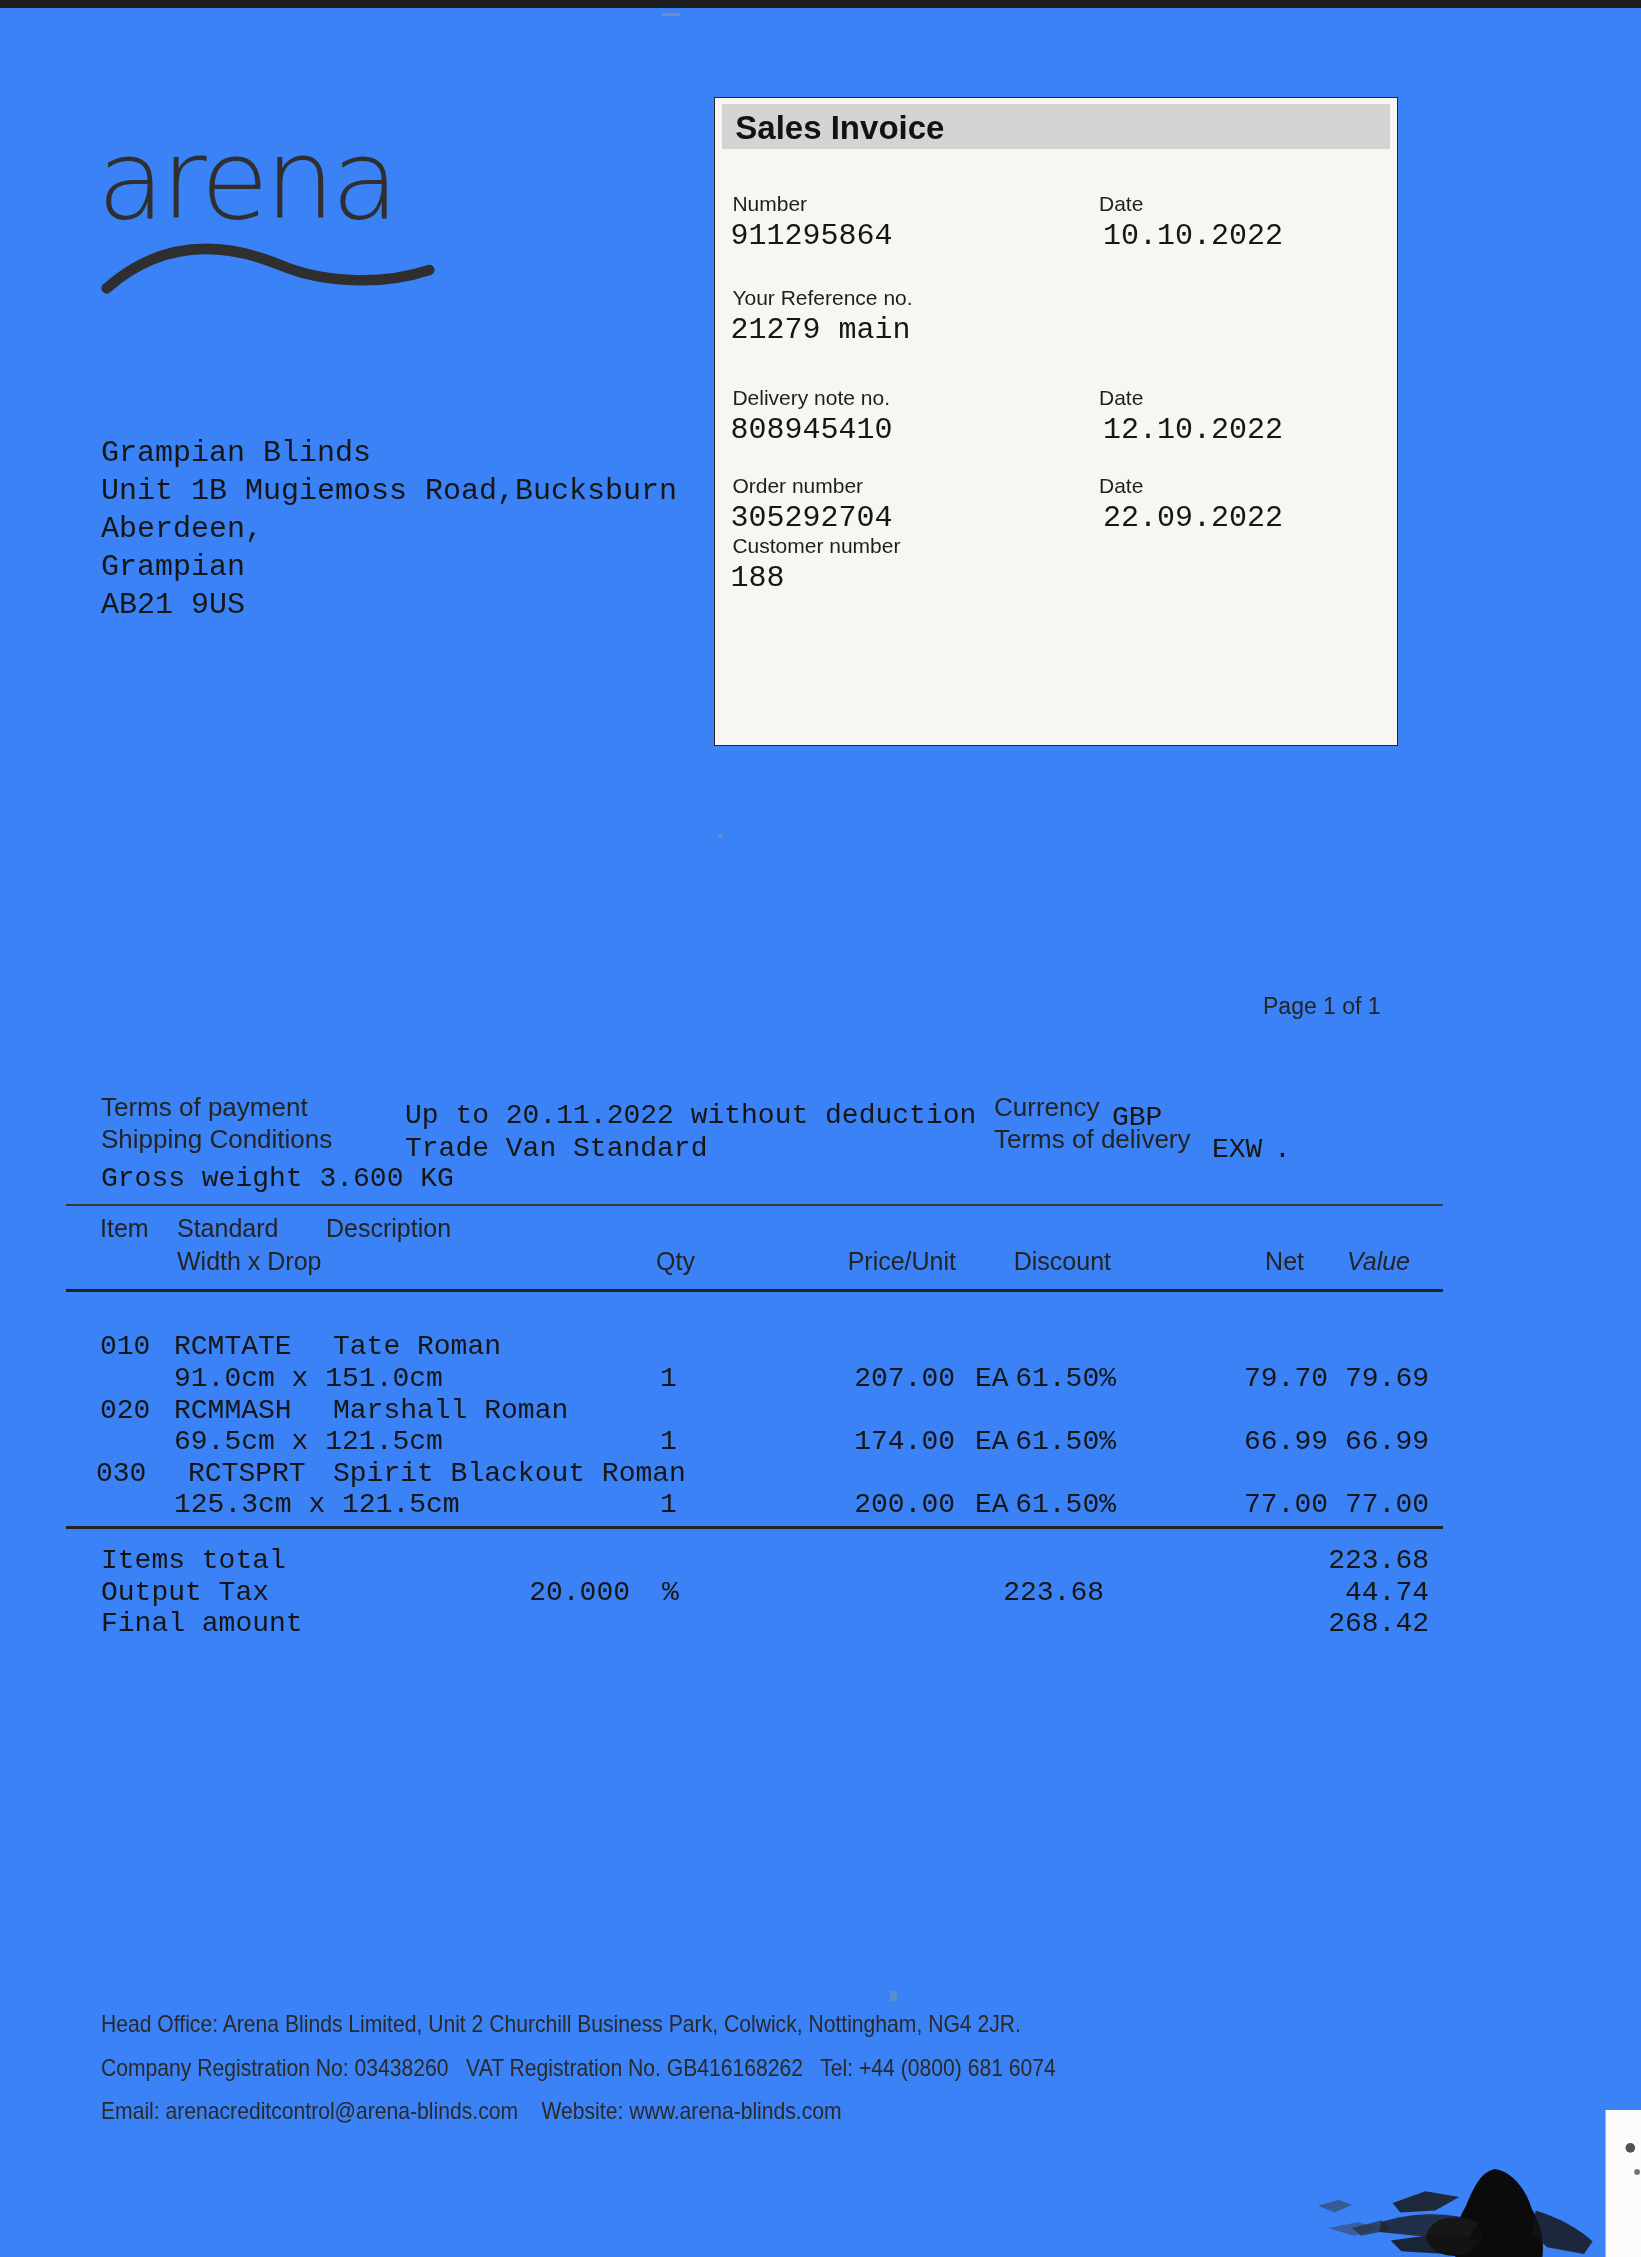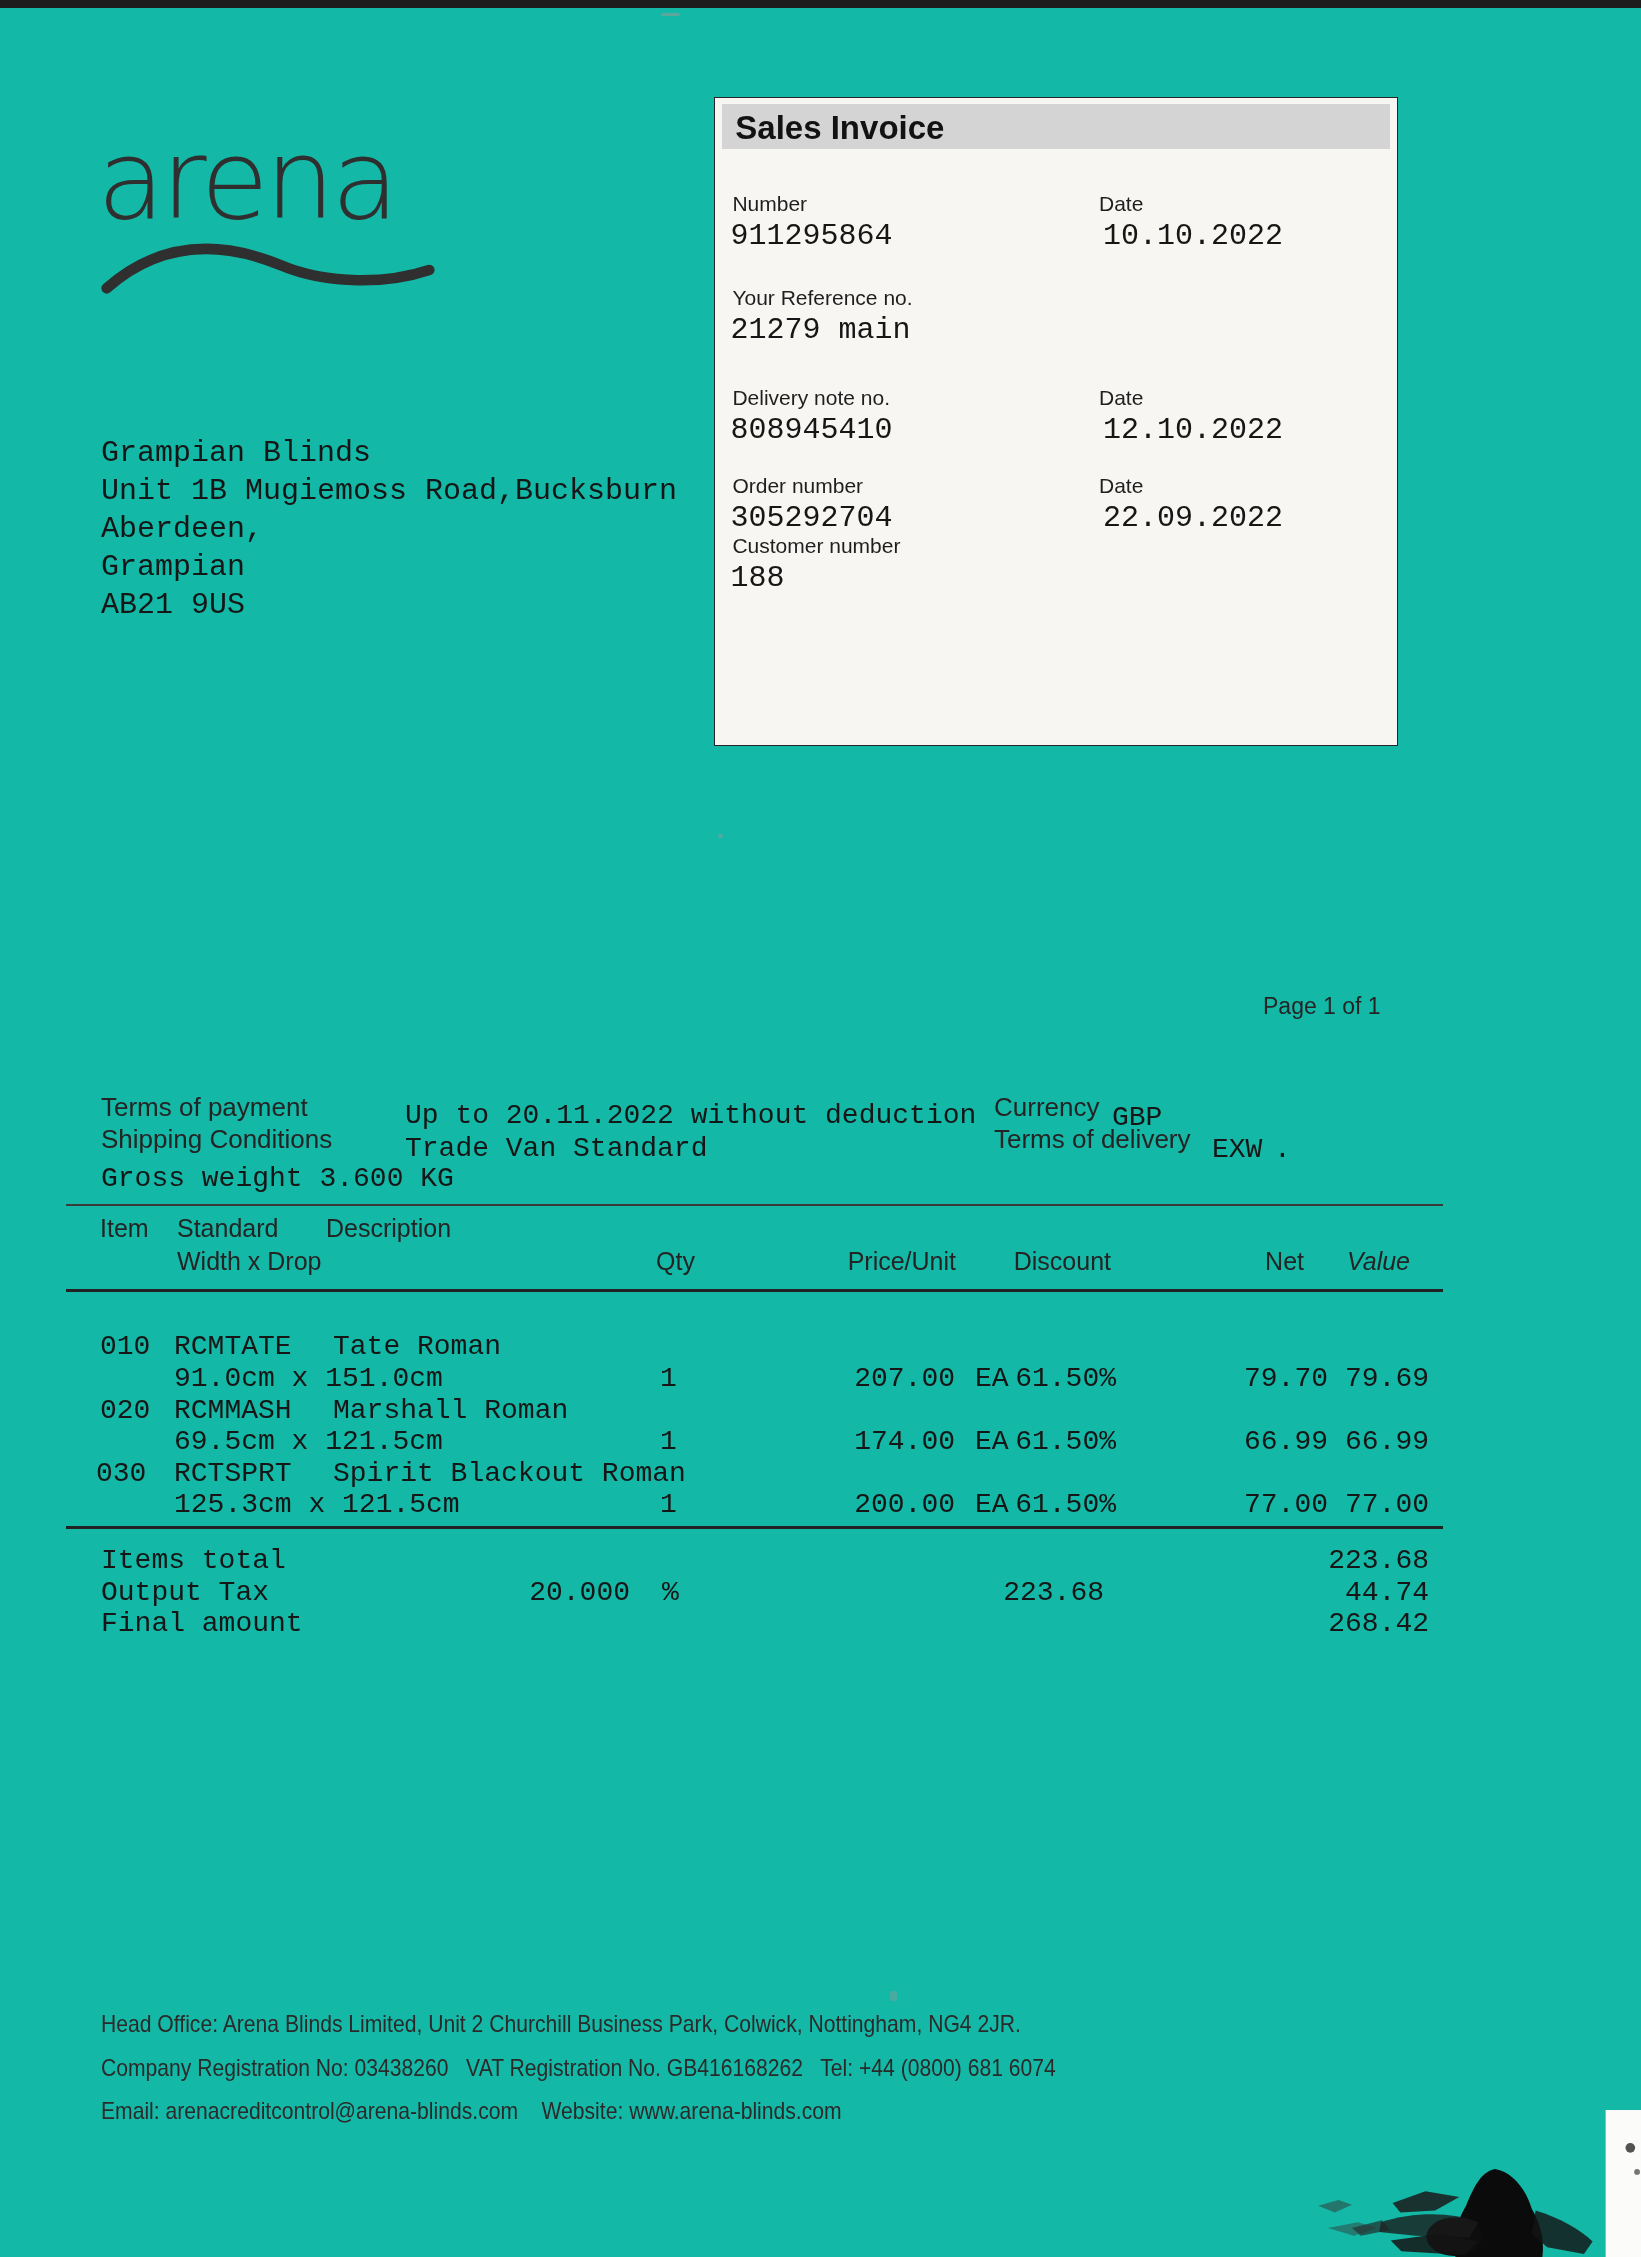--- a/index.html
+++ b/index.html
@@ -1,20 +1,20 @@
 <!DOCTYPE html>
 <html><head>
 <meta charset="utf-8">
 <style>
   html,body{margin:0;padding:0;}
   body{background:#e9e8e5;}
   .page{
     position:relative;
     width:1641px;height:2257px;
-    background:#14b8a6;
+    background:#3b82f6;
     overflow:hidden;
     font-family:"Liberation Sans",sans-serif;
   }
   .abs{position:absolute;}
   .sans{font-family:"Liberation Sans",sans-serif;color:#242424;}
   .mono{font-family:"Liberation Mono","DejaVu Sans Mono",monospace;color:#161616;white-space:pre;}
   .fs21{font-size:28px;line-height:1.2;}
   .fs22{font-size:21px;line-height:1.2;color:#1f1f1f;}
   .fs24{font-size:23px;line-height:1.2;}
   .fs25{font-size:24px;line-height:1.2;}
@@ -156,21 +156,21 @@
       <span class="abs mono fs21" style="left:975px;">EA</span>
       <span class="abs mono fs21 ra" style="left:971px;">61.50%</span>
       <span class="abs mono fs21 ra" style="left:1183px;">66.99</span>
       <span class="abs mono fs21 ra" style="left:1284px;">66.99</span>
     </div>
   </div>
 
   <div>
     <div class="row-line row-name-line" style="top: 1457px;">
       <span class="abs mono fs21" style="left:96px;">030</span>
-      <span class="abs mono fs21" style="left:174px;">RCTSPRT</span>
+      <span class="abs mono fs21" style="left:188px;">RCTSPRT</span>
       <span class="abs mono fs21" style="left:333px;">Spirit Blackout Roman</span>
     </div>
     <div class="row-line row-dims-line" style="top: 1488px;">
       <span class="abs mono fs21" style="left:174px;">125.3cm x 121.5cm</span>
       <span class="abs mono fs21" style="left:660px;">1</span>
       <span class="abs mono fs21 ra" style="left:810px;">200.00</span>
       <span class="abs mono fs21" style="left:975px;">EA</span>
       <span class="abs mono fs21 ra" style="left:971px;">61.50%</span>
       <span class="abs mono fs21 ra" style="left:1183px;">77.00</span>
       <span class="abs mono fs21 ra" style="left:1284px;">77.00</span>

